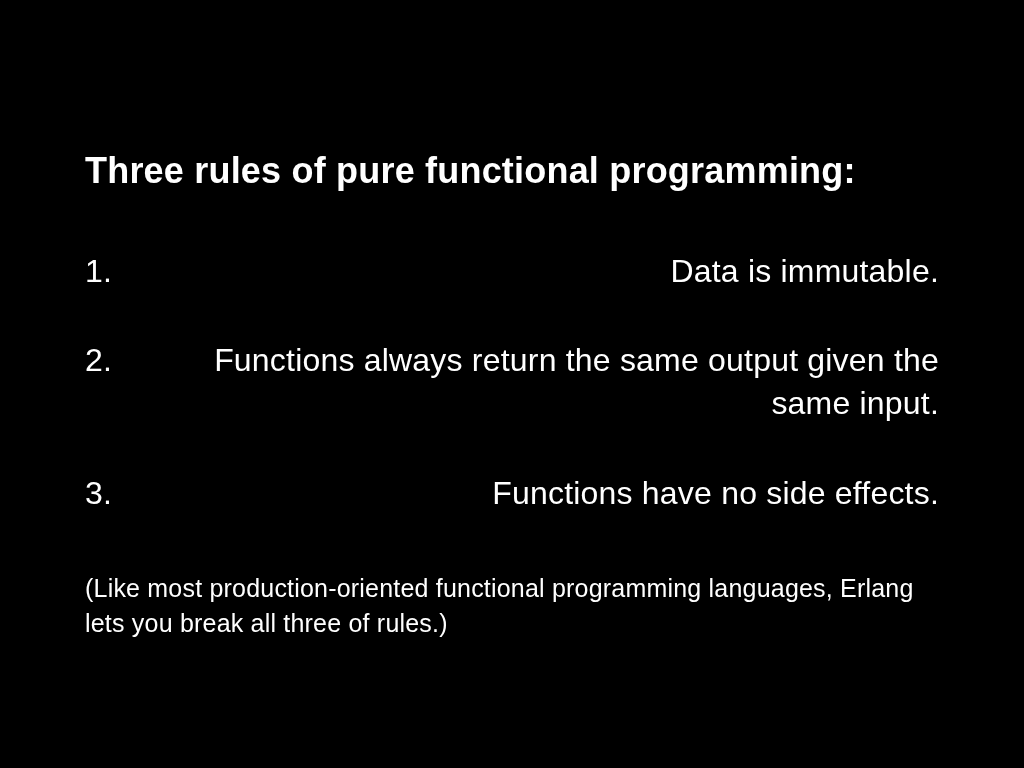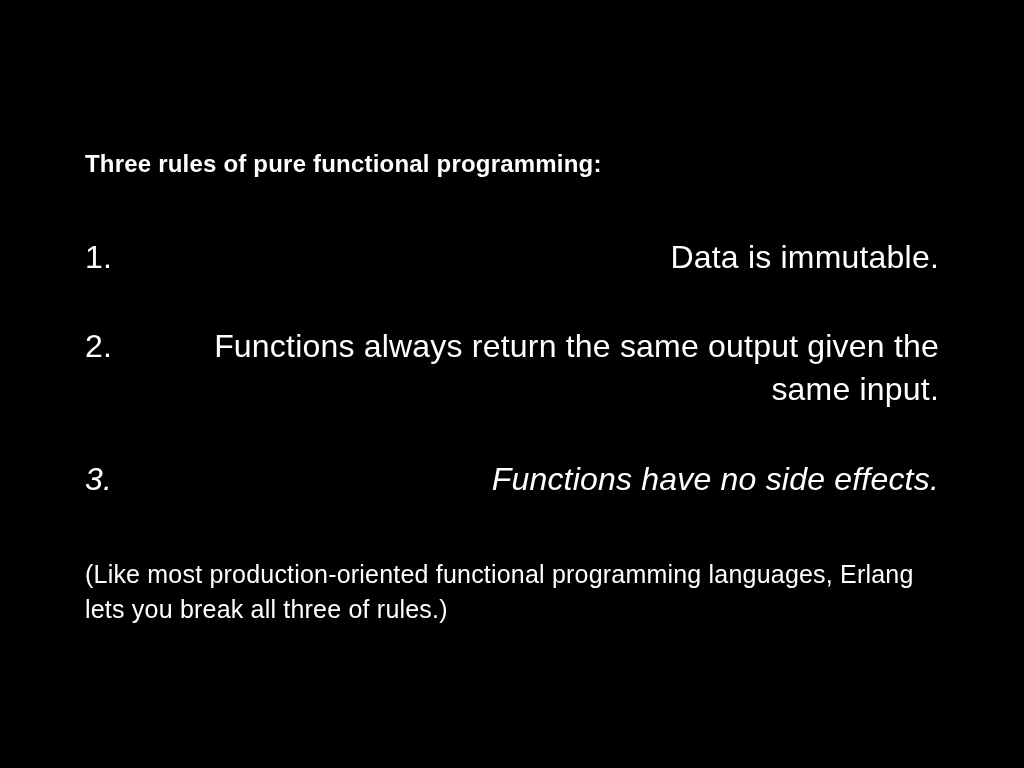--- a/index.html
+++ b/index.html
@@ -14,21 +14,21 @@
       color: #ffffff;
       font-family: "Helvetica Neue", Helvetica, Arial, sans-serif;
       overflow: hidden;
     }
     .slide {
       width: 100%;
       height: 100%;
       padding: 150px 85px 0 85px;
     }
     .heading {
-      font-size: 24px;
+      font-size: 36px;
       font-weight: 700;
       margin-bottom: 58px;
       letter-spacing: 0.2px;
     }
     ol.rules {
       list-style: none;
       counter-reset: rule;
       margin-bottom: 56px;
       text-align: right;
     }
@@ -37,21 +37,20 @@
       font-size: 32px;
       font-weight: 300;
       line-height: 1.35;
       margin-bottom: 46px;
       padding-left: 50px;
       position: relative;
       letter-spacing: 0.2px;
     }
     ol.rules li:last-child {
       margin-bottom: 0;
-      font-style: italic;
     }
     ol.rules li::before {
       content: counter(rule) ".";
       position: absolute;
       left: 0;
       top: 0;
       font-weight: 300;
     }
     .footnote {
       font-size: 25px;

